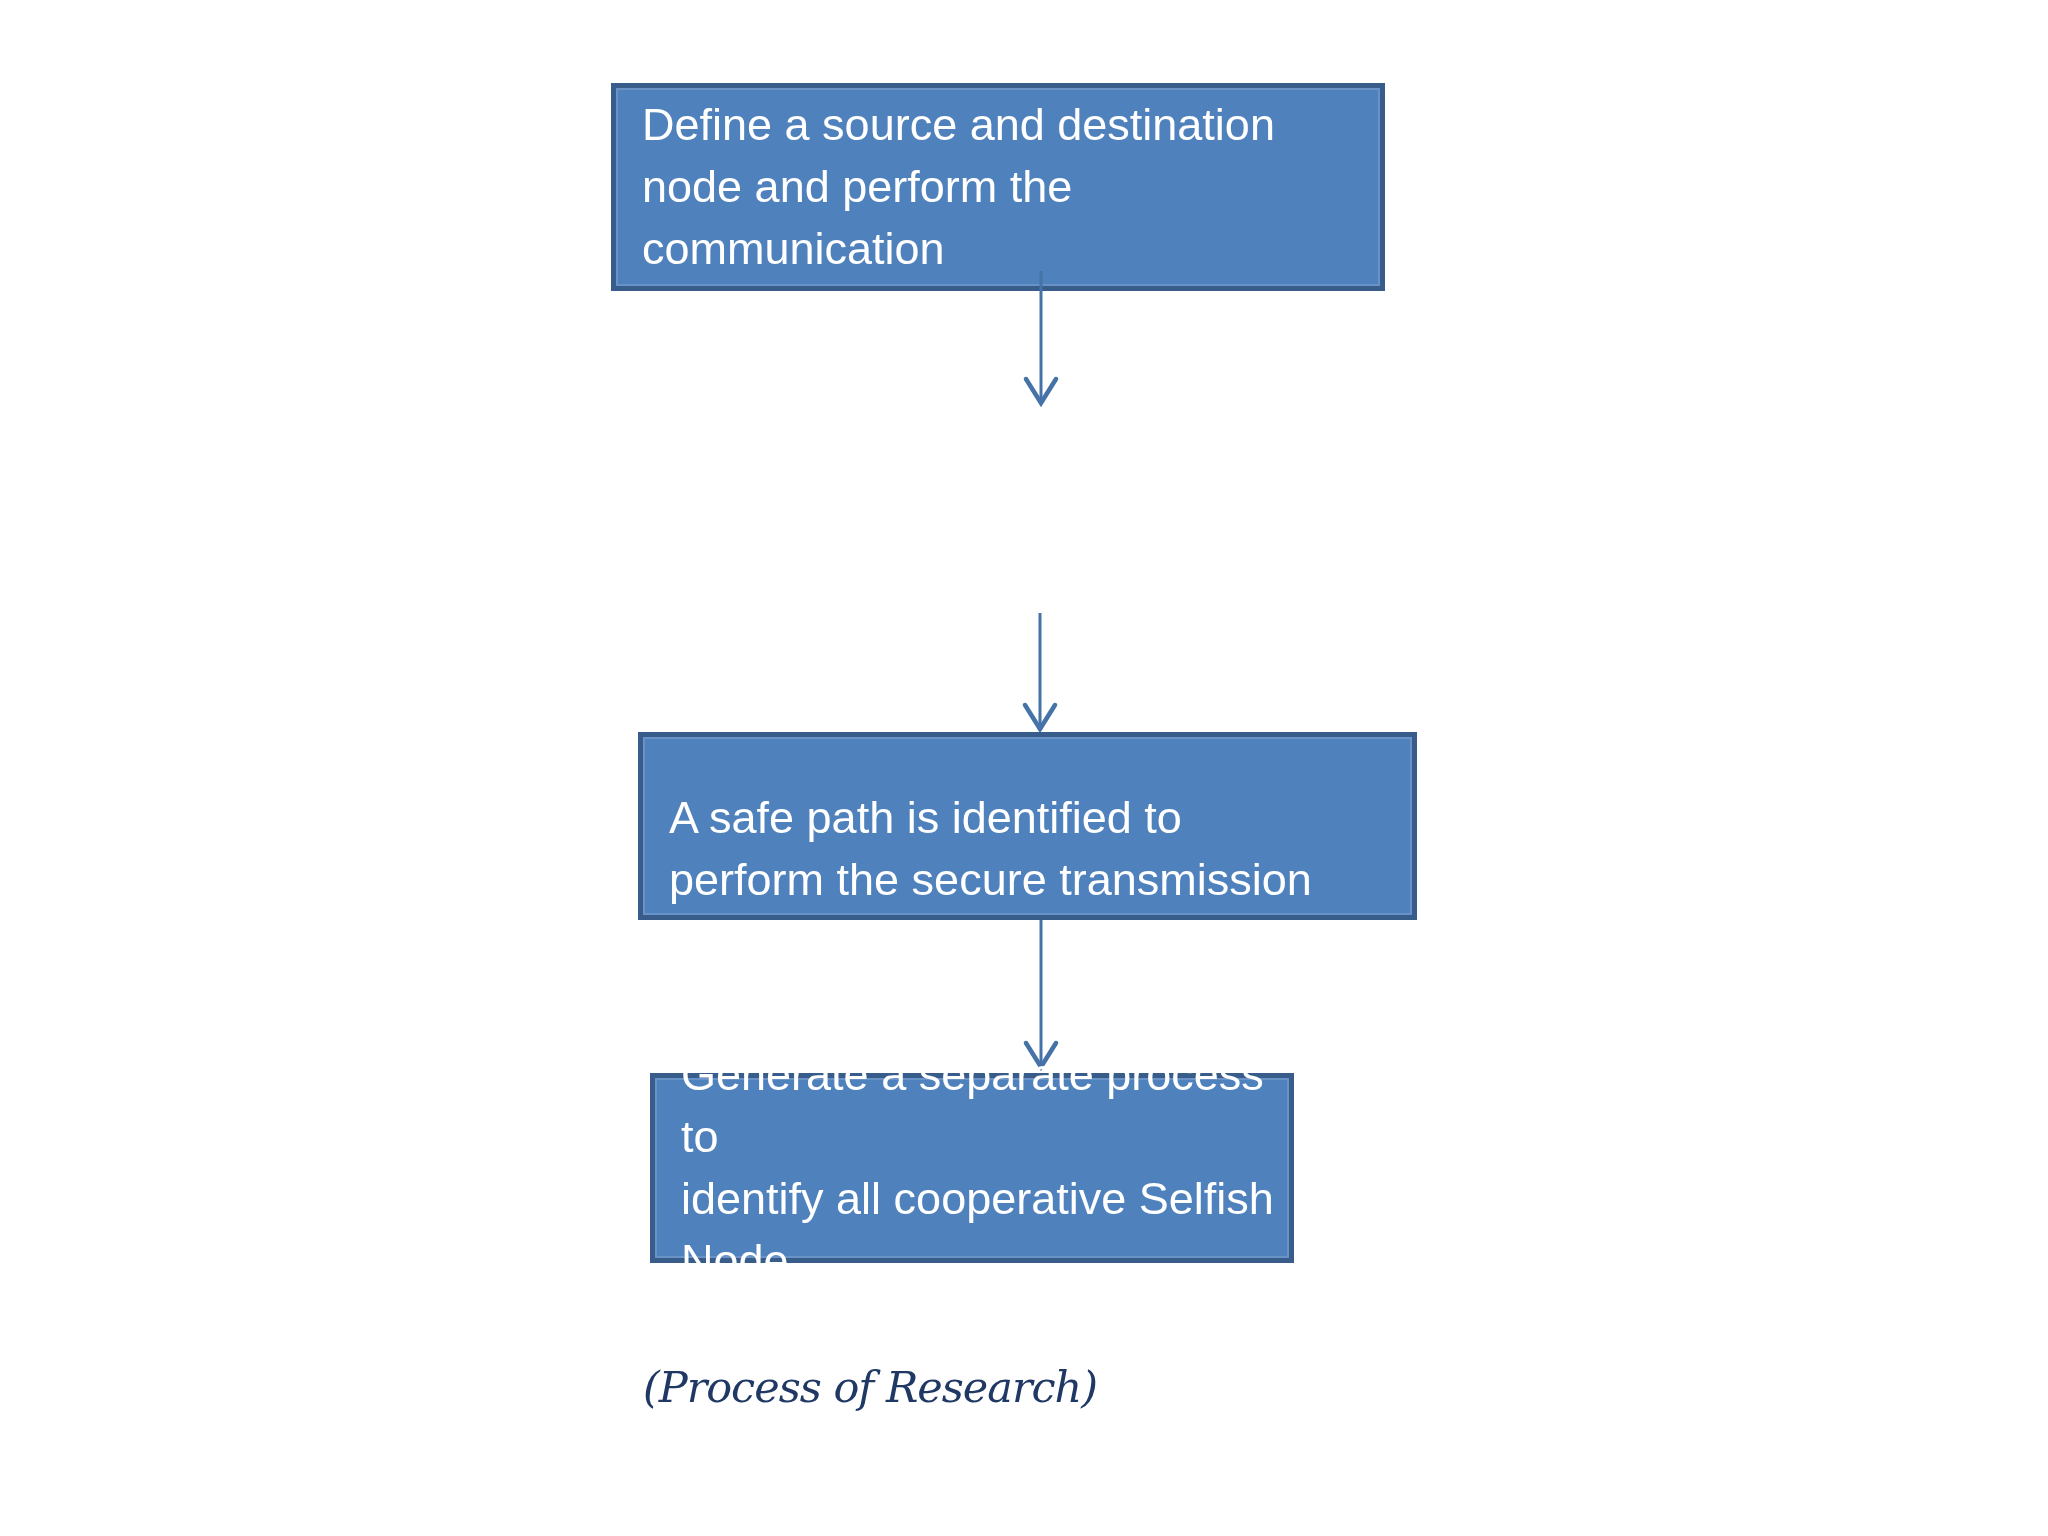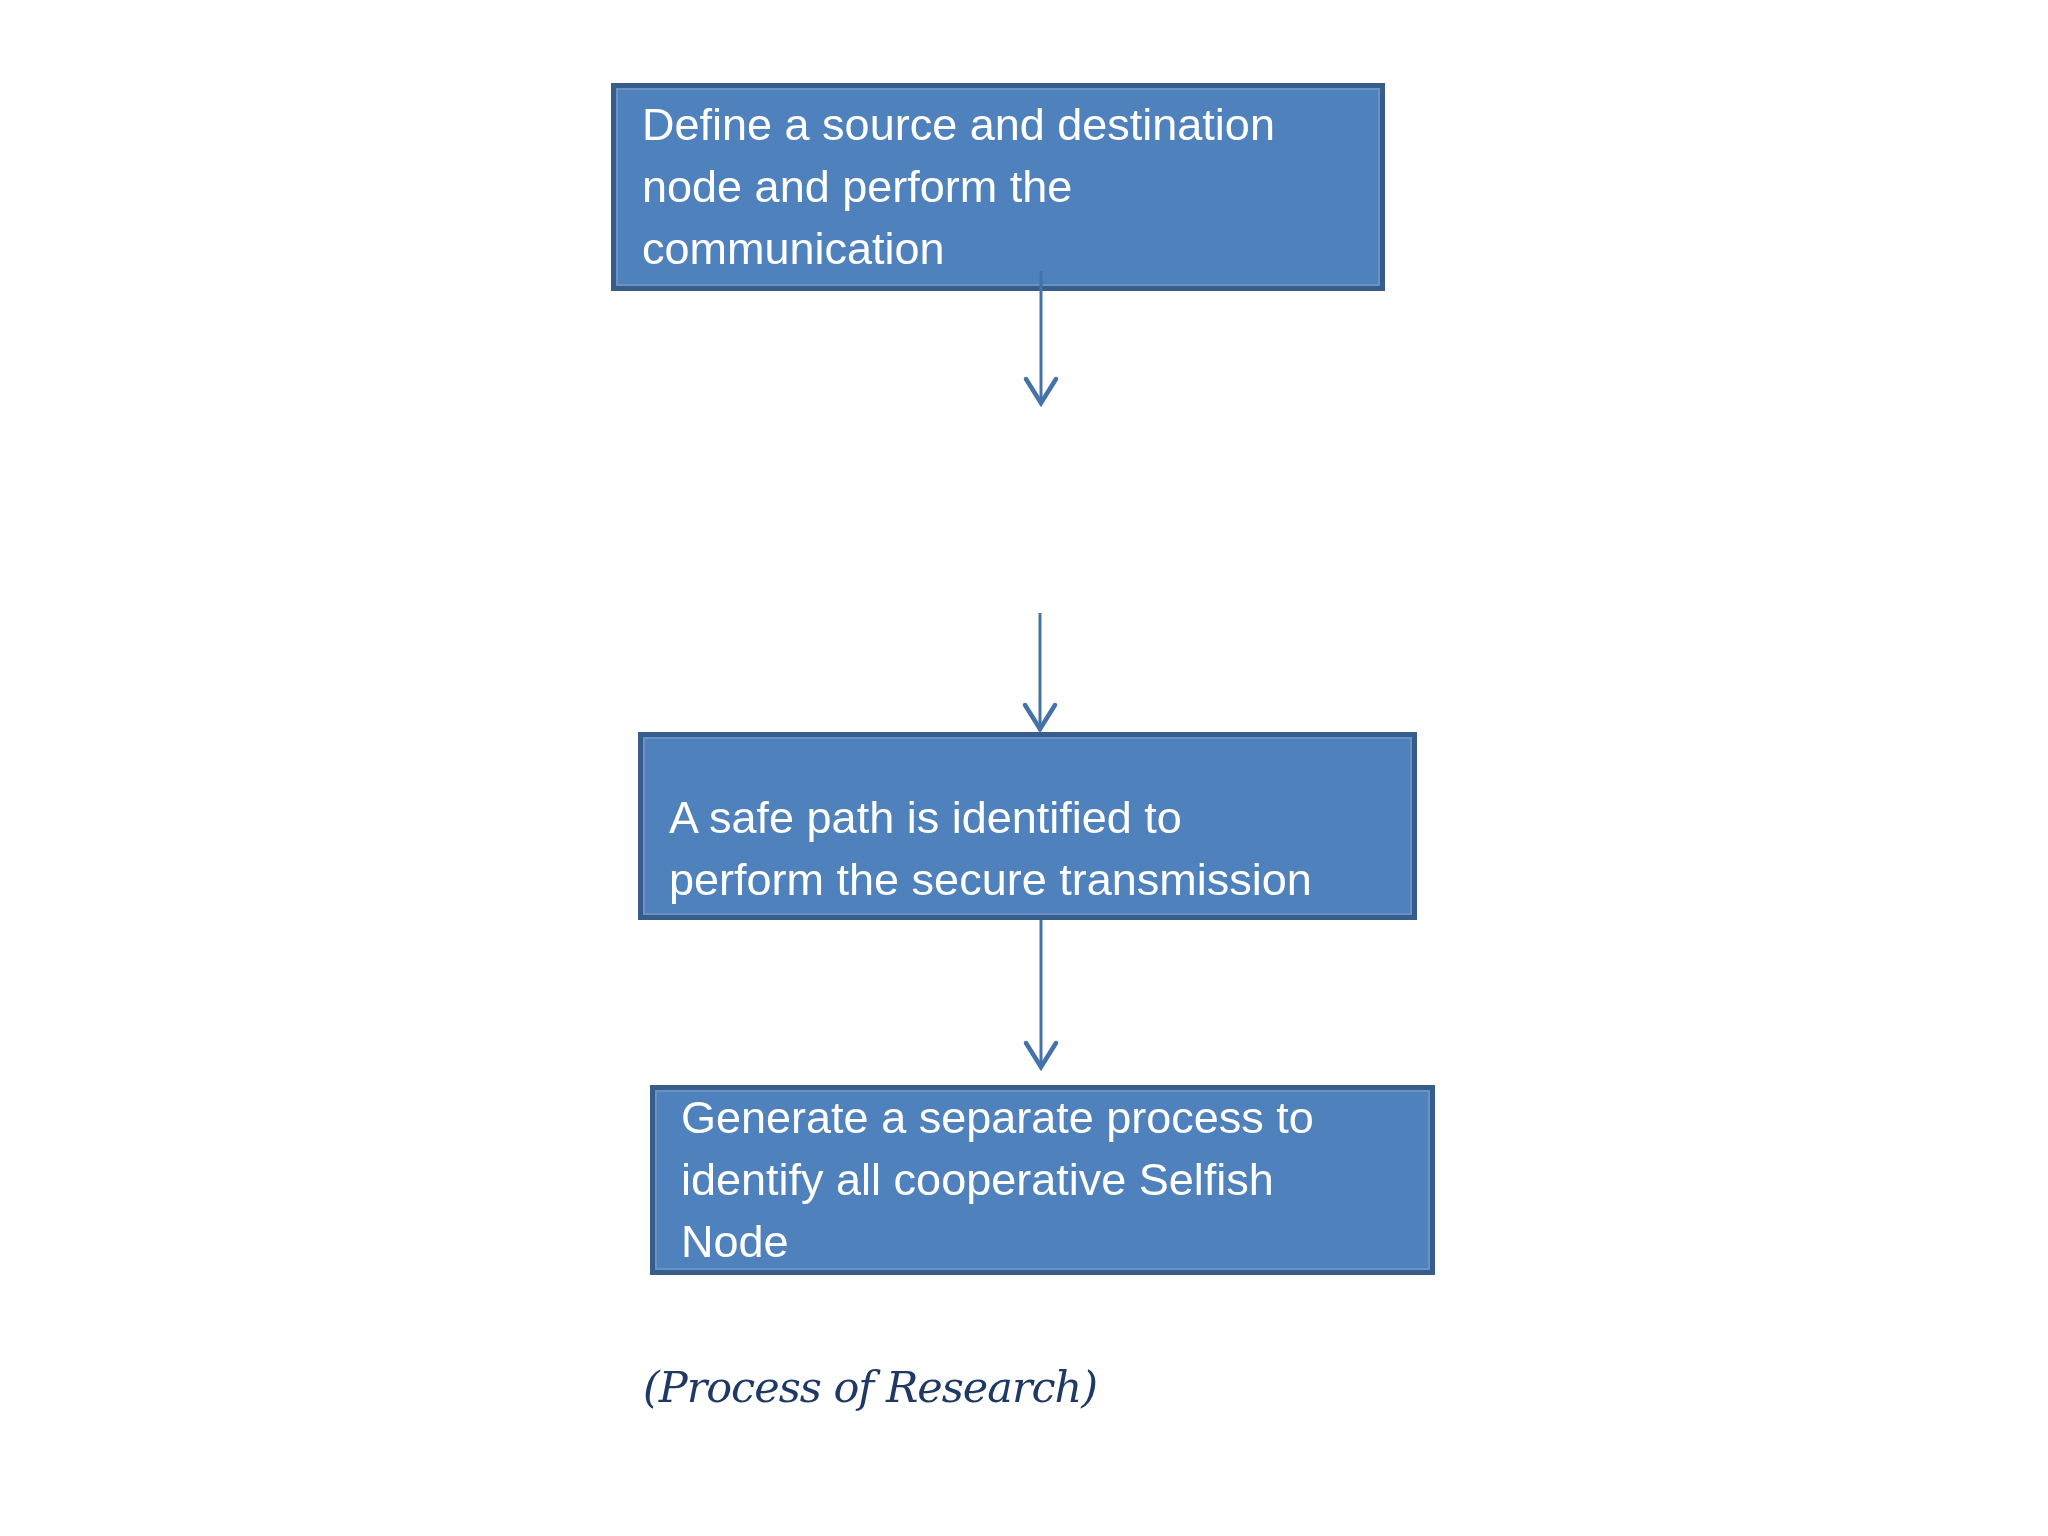--- a/index.html
+++ b/index.html
@@ -35,21 +35,21 @@
     font-size:45px;
     line-height:62px;
     padding:4px 12px 4px 26px;
   }
   .flow-box .step-text{
     white-space:pre-line;
   }
   #box-1{left:611px;top:63px;width:774px;height:208px;margin-top:20px;}
   #box-2{left:639px;top:407px;width:778px;height:206px;}
   #box-3{left:638px;top:732px;width:779px;height:188px;justify-content:flex-end;}
-  #box-4{left:650px;top:1073px;width:785px;height:190px;margin-top:12px;}
+  #box-4{left:650px;top:1073px;width:644px;height:190px;}
   .arrow{
     position:absolute;
     overflow:visible;
   }
   .arrow line, .arrow polyline{
     stroke:var(--arrow);
     fill:none;
   }
   .arrow line{stroke-width:3px;}
   .arrow polyline{stroke-width:4.5px;stroke-linecap:round;stroke-linejoin:miter;}

